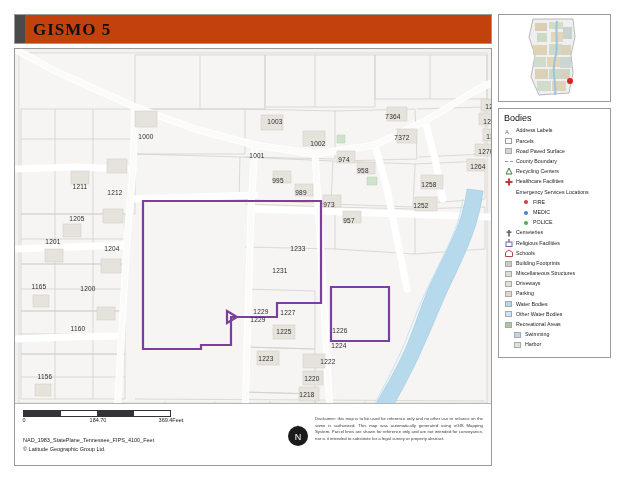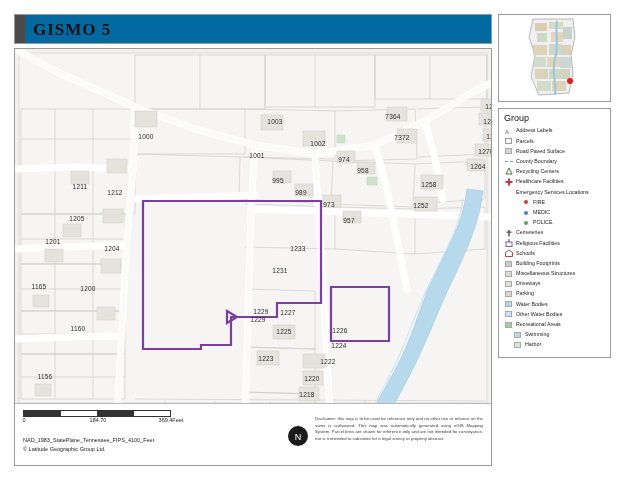--- a/index.html
+++ b/index.html
@@ -21,21 +21,21 @@
     box-sizing: border-box;
   }
 
   
   .title-bar {
     position: absolute;
     left: 14px;
     top: 14px;
     width: 478px;
     height: 30px;
-    background: #0369a1;
+    background: #c2410c;
     border: 1px solid #9a9a9a;
     box-sizing: border-box;
   }
   .title-bar .accent {
     position: absolute;
     left: 0; top: 0;
     width: 10px;
     height: 100%;
     background: #4a4a4a;
   }
@@ -473,21 +473,21 @@
         <rect x="53" y="66" width="14" height="10" fill="#dbd0b0"></rect>
       </g>
 
       <path d="M58,6 C56,20 60,30 56,44 C52,58 58,68 56,80" stroke="#9cc4de" stroke-width="2" fill="none"></path>
 
       <circle cx="71" cy="66" r="3" fill="#e02020"></circle>
     </svg>
   </div>
 
   <div class="legend">
-    <div class="legend-title">Group</div>
+    <div class="legend-title">Bodies</div>
     <div id="legend-rows">
         <div class="lg-row group">
           <span class="lg-sym">
             <svg width="8" height="7">
               <text x="0" y="6" font-size="6" fill="#6f6f6f" font-family="Liberation Sans, sans-serif">A</text>
             </svg>
           </span>
           <span class="lg-label">Address Labels</span>
         </div>
         <div class="lg-row group">

